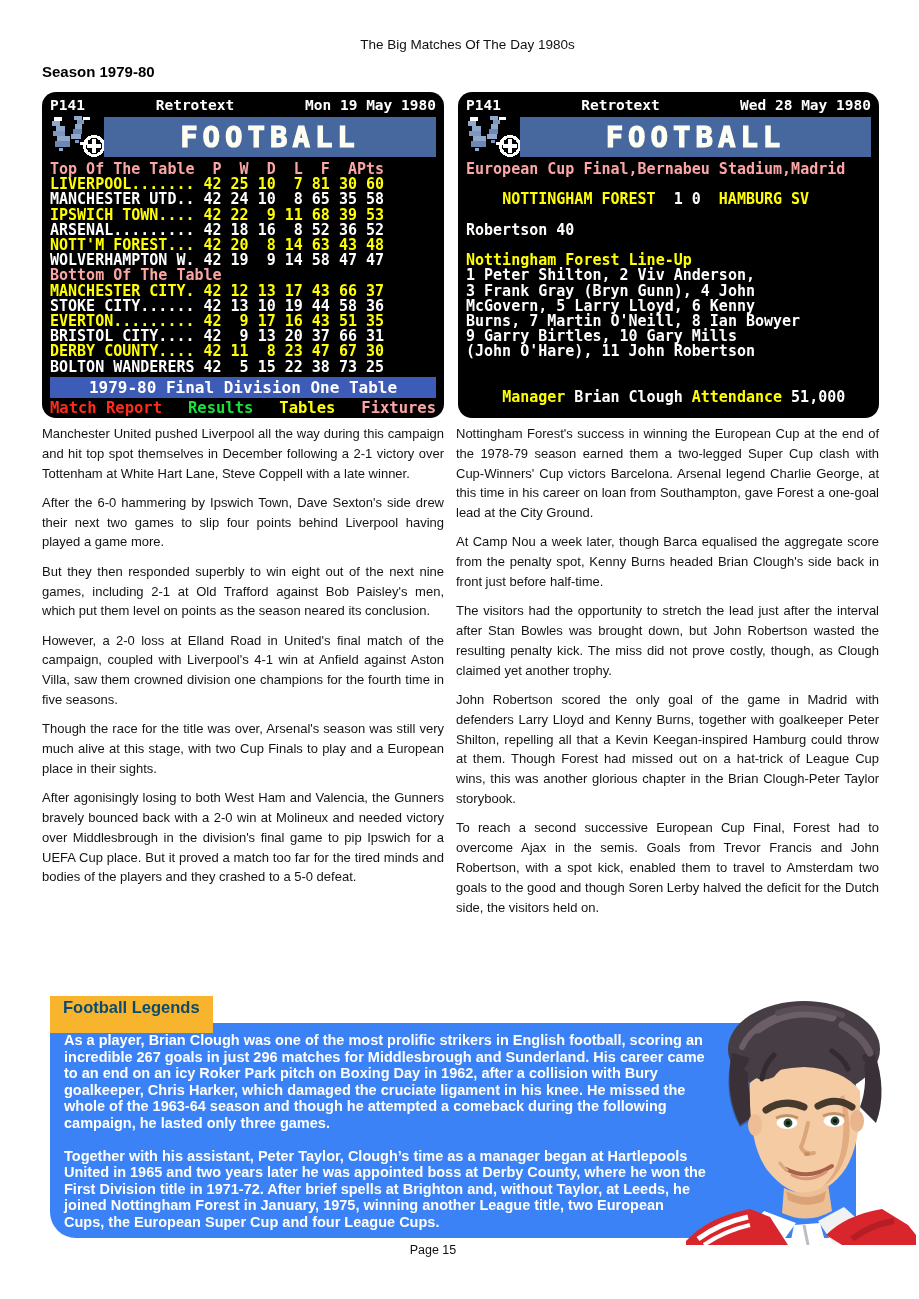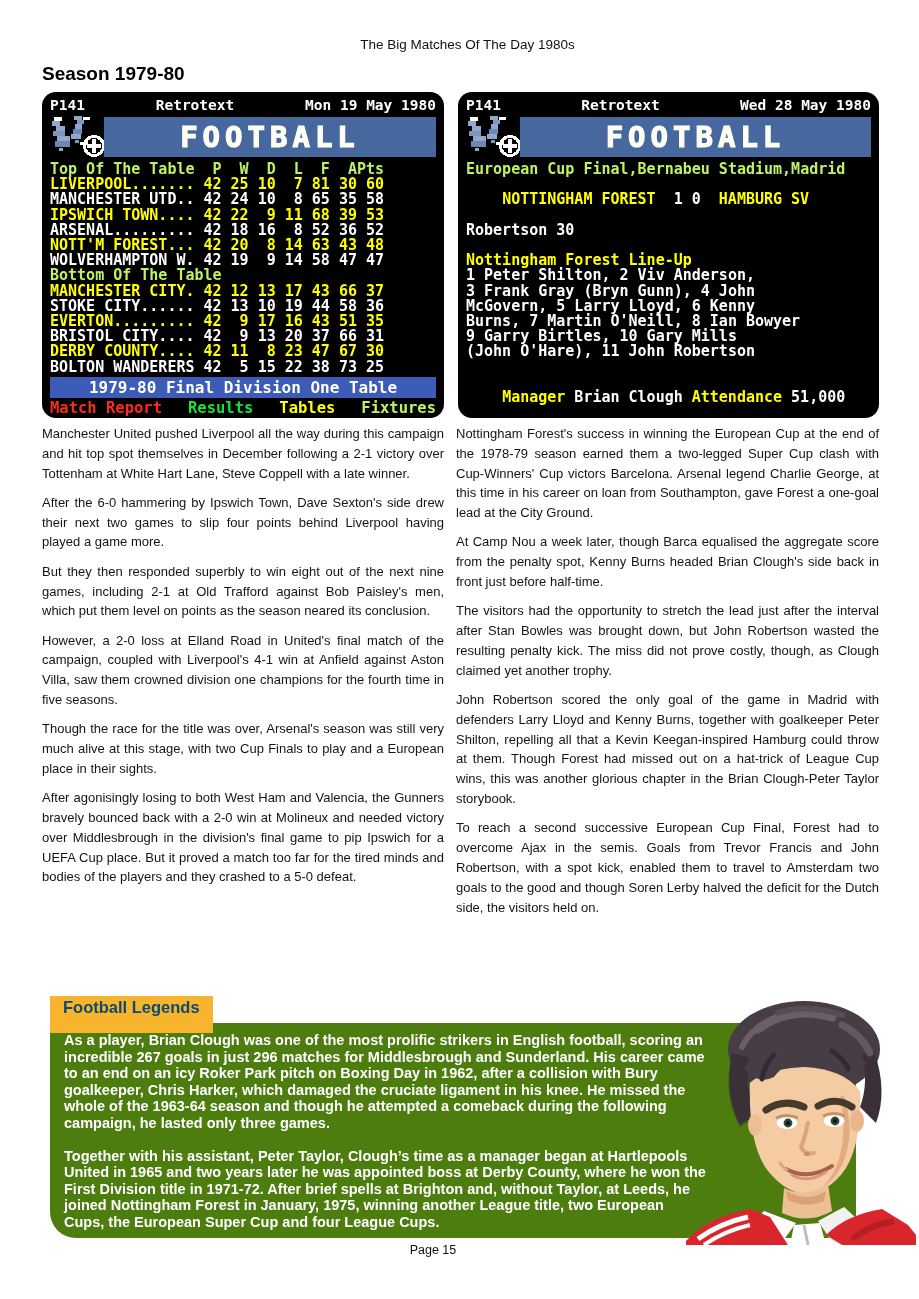--- a/index.html
+++ b/index.html
@@ -3,21 +3,21 @@
 <meta charset="utf-8">
 <style>
   * { margin:0; padding:0; box-sizing:border-box; }
   html,body { background:#ffffff; }
   body {
     width:919px; height:1299px; position:relative;
     font-family:"Liberation Sans", sans-serif; color:#1a1a1a;
     overflow:hidden;
   }
   .book-header { position:absolute; top:37px; left:8px; width:919px; text-align:center; font-size:13.5px; color:#111; }
-  .season-title { position:absolute; top:63px; left:42px; font-size:19px; font-weight:bold; color:#000; }
+  .season-title { position:absolute; top:63px; left:42px; font-size:15px; font-weight:bold; color:#000; }
 
   
   .tt-panel {
     position:absolute; top:92px; height:326px; background:#000;
     border-radius:14px; padding:6px 8px 5px;
     font-family:"DejaVu Sans Mono", monospace; font-weight:bold; overflow:hidden;
   }
   #tt-left  { left:42px;  width:402px; }
   #tt-right { left:458px; width:421px; }
 
@@ -33,40 +33,40 @@
   .tt-row { display:flex; }
   .tm { flex:none; width:16ch; overflow:hidden; }
   .st { flex:none; width:3ch; text-align:right; }
   .tt-blank { height:15.2px; }
   .tt-bar {
     background:#3d5cb8; color:#fff; text-align:center;
     font-size:16px; line-height:21px; height:21px; margin:2px 0;
   }
   .tt-fastext { display:flex; justify-content:space-between; font-size:15.5px; line-height:16px; }
 
-  .cyan { color:#bef264; } .yellow { color:#ffff00; } .white { color:#ffffff; }
+  .cyan { color:#fca5a5; } .yellow { color:#ffff00; } .white { color:#ffffff; }
   .red { color:#ff2a1a; } .green { color:#17e13c; }
   .sp { margin-right:1ch; }
   .score-gap { margin:0 2ch; }
 
   
   .article { position:absolute; top:424px; font-size:13px; line-height:19.8px; text-align:justify; color:#141414; }
   #article-left  { left:42px;  width:402px; }
   #article-right { left:456px; width:423px; }
   .article p { margin-bottom:9.5px; }
 
   
   #legends-tab {
     position:absolute; left:50px; top:996px; z-index:3;
     background:#f7b42c; color:#0c4a6e; font-size:16.5px; font-weight:bold;
     padding:2px 13px 16px;
   }
   #legends-box {
     position:absolute; left:50px; top:1023px; width:806px; height:215px; z-index:1;
-    background:#4d7c0f; border-radius:2px 12px 12px 26px;
+    background:#3b82f6; border-radius:2px 12px 12px 26px;
     color:#fff; font-weight:bold; font-size:14.5px; line-height:16.6px;
     padding:9px 0 0 14px; overflow:hidden;
   }
   #legends-box p { width:642px; margin-bottom:16px; }
   #portrait {
     position:absolute; left:646px; top:995px; width:270px; height:250px; z-index:2;
     overflow:hidden; pointer-events:none;
   }
   .page-footer { position:absolute; top:1243px; left:0; width:866px; text-align:center; font-size:12.5px; color:#111; }
 </style>
@@ -193,21 +193,21 @@
       <rect x="42" y="24" width="4" height="14" fill="#ffffff"></rect>
       <rect x="37" y="29" width="14" height="4" fill="#ffffff"></rect>
     </svg>
     <div class="tt-banner">FOOTBALL</div>
   </div>
 
   <div class="tt-line cyan">European Cup Final,Bernabeu Stadium,Madrid</div>
   <div class="tt-line">
     <span class="yellow">NOTTINGHAM FOREST</span><span class="white score-gap">1 0</span><span class="yellow">HAMBURG SV</span>
   </div>
-  <div class="tt-line white">Robertson 30</div>
+  <div class="tt-line white">Robertson 40</div>
   <div class="tt-blank"></div>
   <div class="tt-line yellow">Nottingham Forest Line-Up</div>
   <div class="tt-line white">1 Peter Shilton, 2 Viv Anderson,</div>
   <div class="tt-line white">3 Frank Gray (Bryn Gunn), 4 John</div>
   <div class="tt-line white">McGovern, 5 Larry Lloyd, 6 Kenny</div>
   <div class="tt-line white">Burns, 7 Martin O'Neill, 8 Ian Bowyer</div>
   <div class="tt-line white">9 Garry Birtles, 10 Gary Mills</div>
   <div class="tt-line white">(John O'Hare), 11 John Robertson</div>
   <div class="tt-blank"></div>
   <div class="tt-line">

